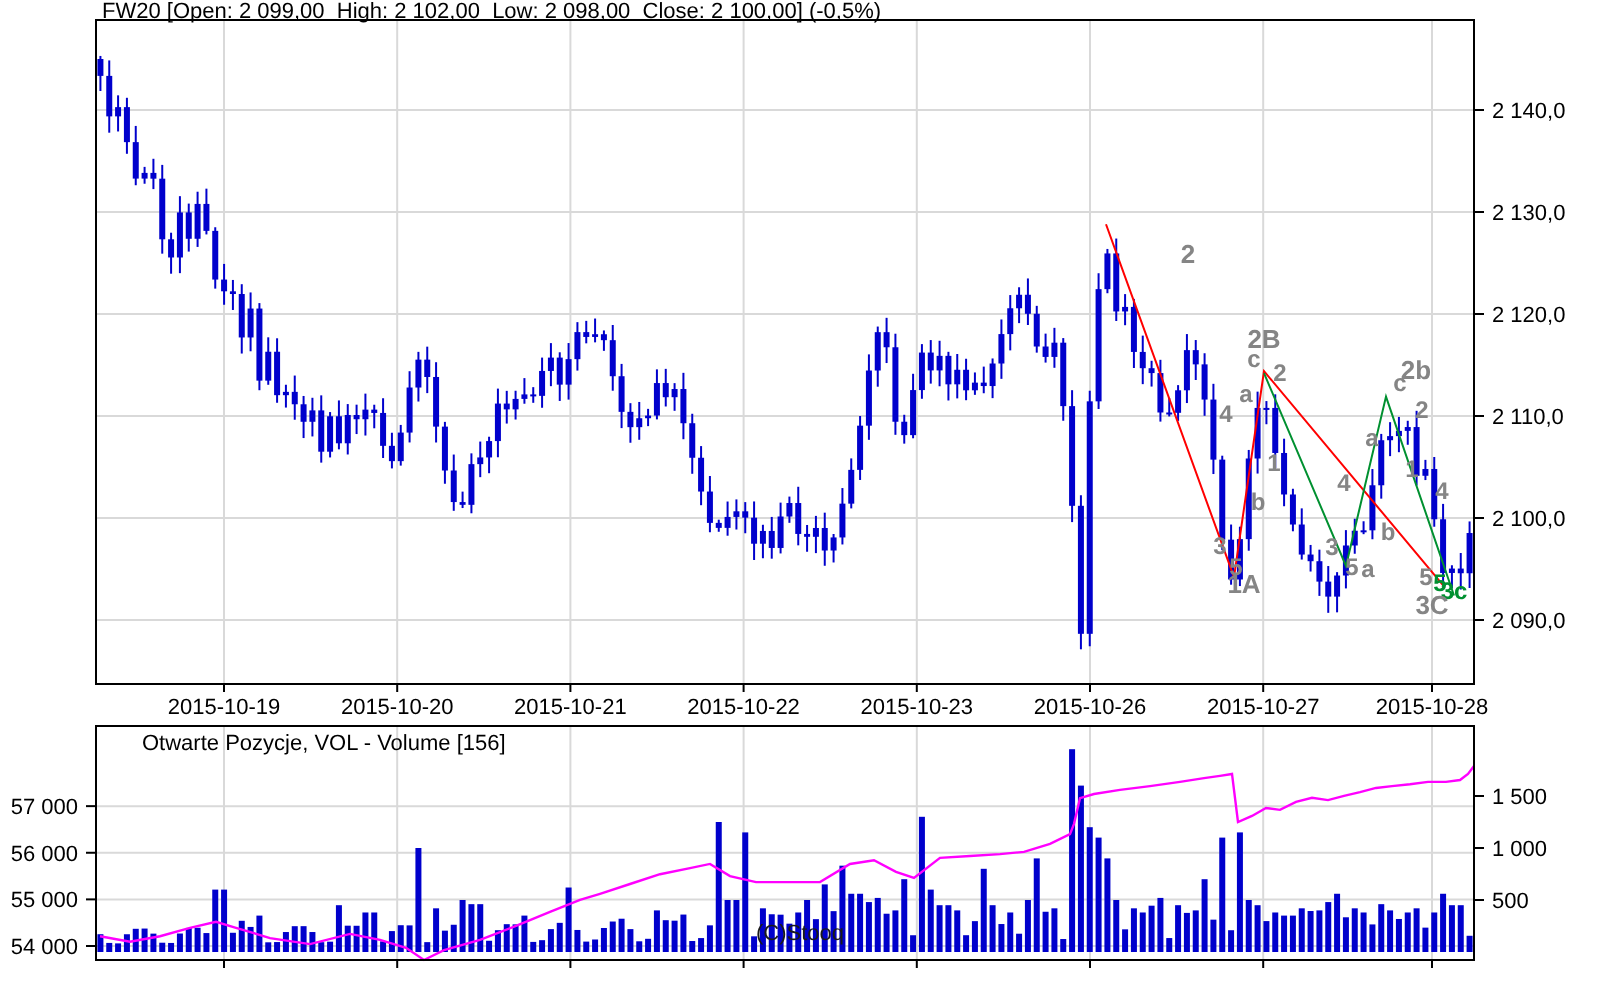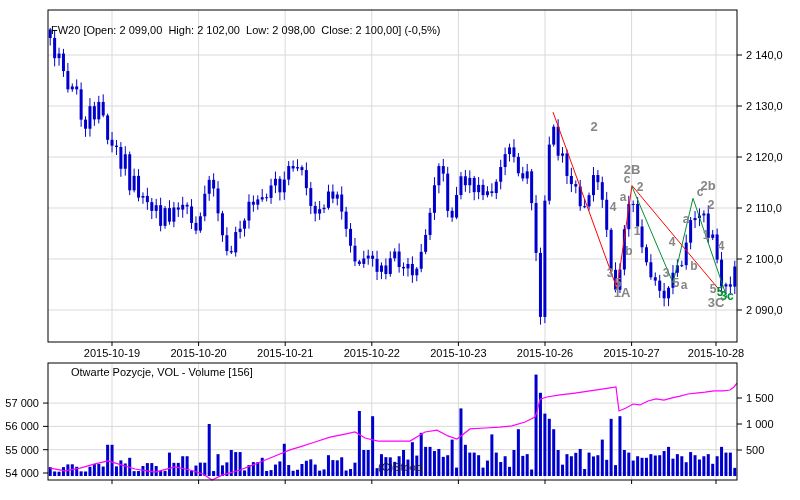--- a/index.html
+++ b/index.html
@@ -584,16 +584,16 @@
       <text x="39" y="453.6899766899767" text-anchor="end" font-size="11px" fill="#000" font-family="&quot;Liberation Sans&quot;,sans-serif">55 000</text>
       <line x1="43" y1="473" x2="48" y2="473" stroke="#000000"></line>
       <text x="39" y="477" text-anchor="end" font-size="11px" fill="#000" font-family="&quot;Liberation Sans&quot;,sans-serif">54 000</text>
       <line x1="737" y1="398" x2="742" y2="398" stroke="#000000"></line>
       <text x="746" y="402" text-anchor="start" font-size="11px" fill="#000" font-family="&quot;Liberation Sans&quot;,sans-serif">1 500</text>
       <line x1="737" y1="424" x2="742" y2="424" stroke="#000000"></line>
       <text x="746" y="428" text-anchor="start" font-size="11px" fill="#000" font-family="&quot;Liberation Sans&quot;,sans-serif">1 000</text>
       <line x1="737" y1="450" x2="742" y2="450" stroke="#000000"></line>
       <text x="746" y="454" text-anchor="start" font-size="11px" fill="#000" font-family="&quot;Liberation Sans&quot;,sans-serif">500</text>
     </svg>
-  <div class="hdr" style="left:51px;top:24px;">FW20 [Open: 2 099,00  High: 2 102,00  Low: 2 098,00  Close: 2 100,00] (-0,5%)</div>
+  <div class="hdr" style="left:51px;top:0;">FW20 [Open: 2 099,00  High: 2 102,00  Low: 2 098,00  Close: 2 100,00] (-0,5%)</div>
   <div class="hdr" style="left:51px;top:366px;margin-left:20px;">Otwarte Pozycje, VOL - Volume [156]</div>
   <div class="footer">(C)Stooq</div>
 </div>
 
 </body></html>

